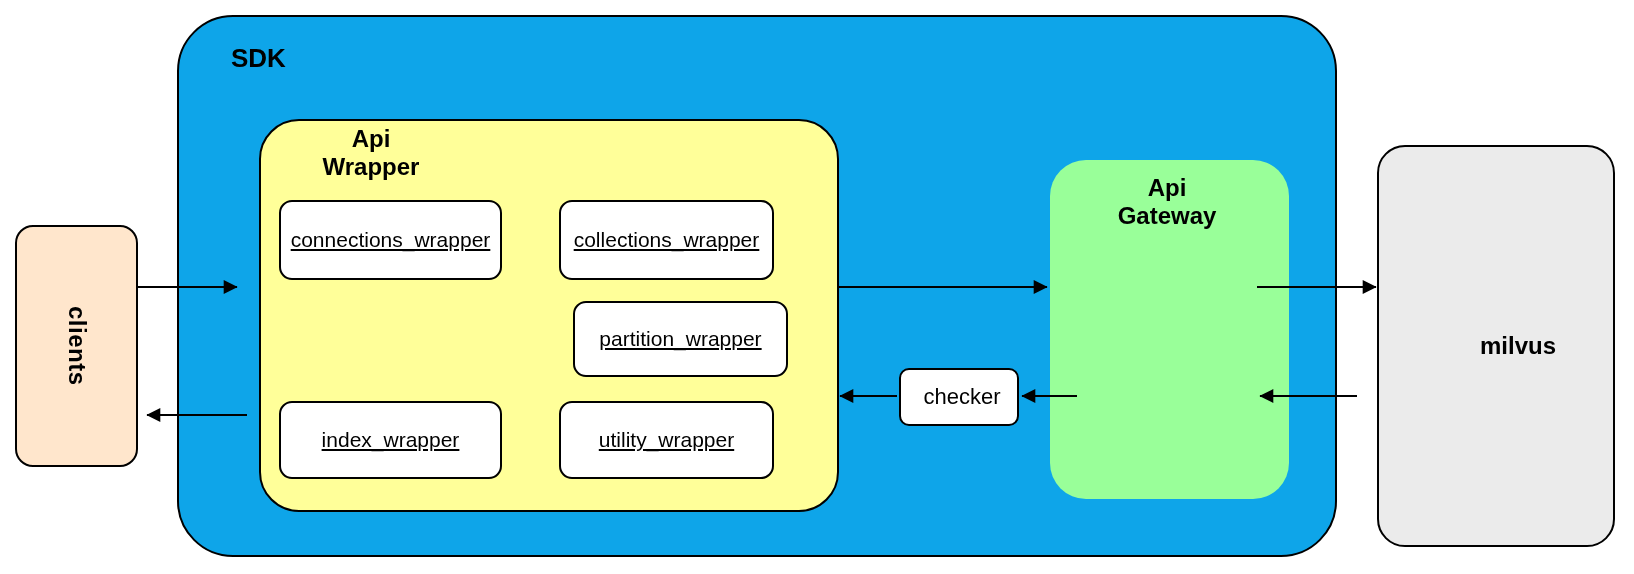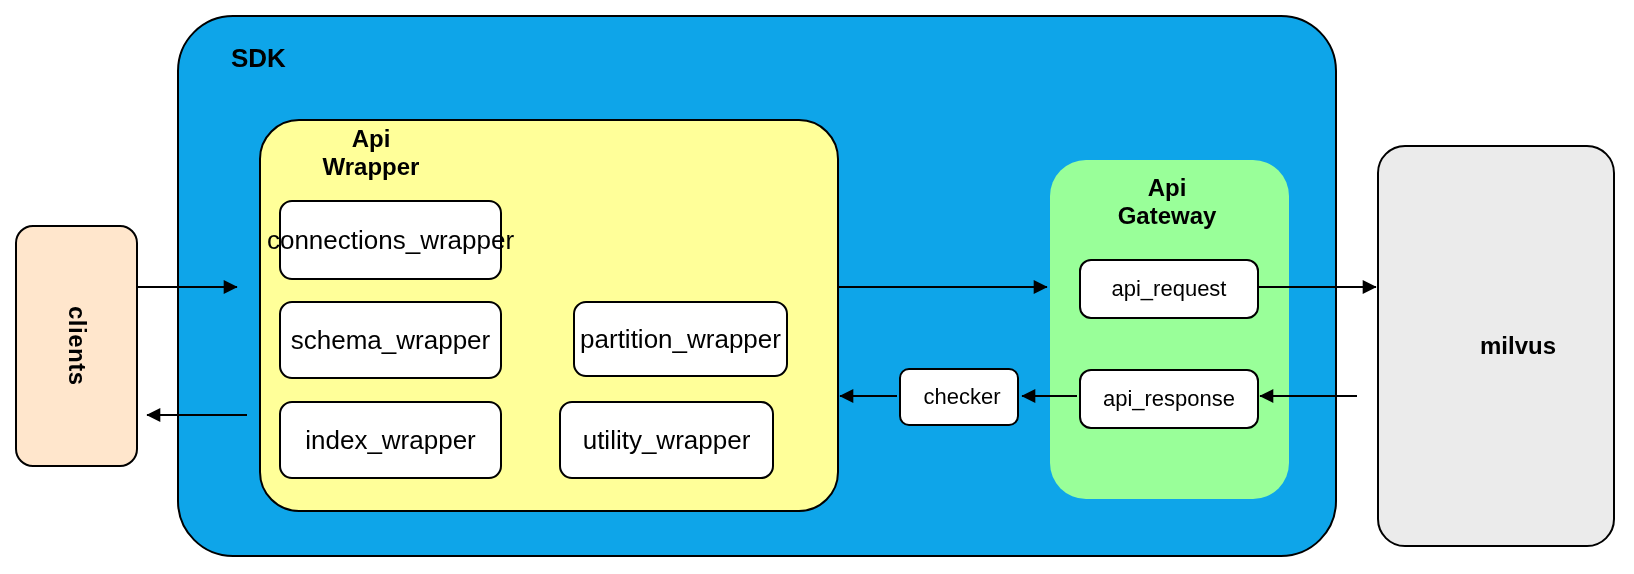--- a/index.html
+++ b/index.html
@@ -42,21 +42,21 @@
     background: #FFFF99; border: 2px solid #000; border-radius: 40px;
   }
   .block-label {
     position: absolute; text-align: center;
     font-weight: bold; font-size: 24px; line-height: 28px; margin-left: 48px;
   }
   #api-wrapper .block-label { left: 0px; top: 4px; width: 124px; }
 
   .wbox {
     position: absolute; background: #ffffff; border: 2px solid #000;
-    border-radius: 13px; font-size: 26px;
+    border-radius: 13px; font-size: 21px; text-decoration: underline;
   }
   #w-connections { left: 18px;  top: 79px;  width: 223px; height: 80px; }
   #w-collections { left: 298px; top: 79px;  width: 215px; height: 80px; }
   #w-schema      { left: 18px;  top: 180px; width: 223px; height: 78px; }
   #w-partition   { left: 312px; top: 180px; width: 215px; height: 76px; }
   #w-index       { left: 18px;  top: 280px; width: 223px; height: 78px; }
   #w-utility     { left: 298px; top: 280px; width: 215px; height: 78px; }
 
   
   #checker {
@@ -107,48 +107,42 @@
 
     <div id="api-wrapper">
       <div class="block-label">
         <div>Api</div>
         <div>Wrapper</div>
       </div>
 
       <div class="wbox centered" id="w-connections">
         <span>connections_wrapper</span>
       </div>
-      <div class="wbox centered" id="w-schema">
-        <span>schema_wrapper</span>
+      <div class="wbox centered" id="w-collections">
+        <span>collections_wrapper</span>
       </div>
       <div class="wbox centered" id="w-partition">
         <span>partition_wrapper</span>
       </div>
       <div class="wbox centered" id="w-index">
         <span>index_wrapper</span>
       </div>
       <div class="wbox centered" id="w-utility">
         <span>utility_wrapper</span>
       </div>
     </div>
 
     <div class="centered" id="checker">
       <span>checker</span>
     </div>
 
     <div id="api-gateway">
       <div class="block-label">
         <div>Api</div>
         <div>Gateway</div>
-      </div>
-      <div class="gw-box centered" id="api-request">
-        <span>api_request</span>
-      </div>
-      <div class="gw-box centered" id="api-response">
-        <span>api_response</span>
       </div>
     </div>
   </div>
 
   <div class="node centered" id="milvus">
     <span>milvus</span>
   </div>
 
   <svg id="arrows" width="1634" height="574" viewBox="0 0 1634 574">
     <defs>

